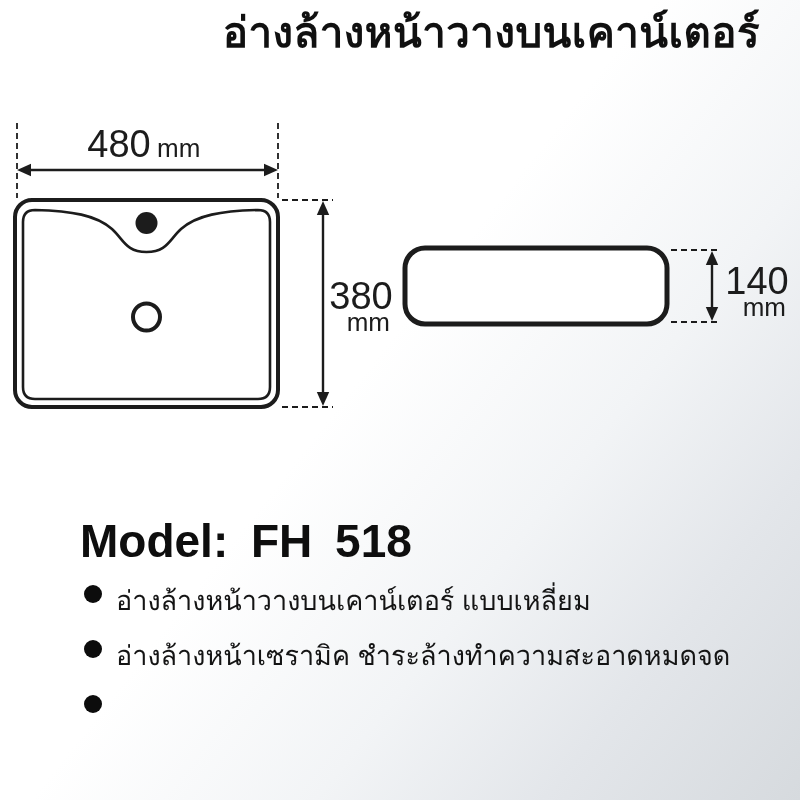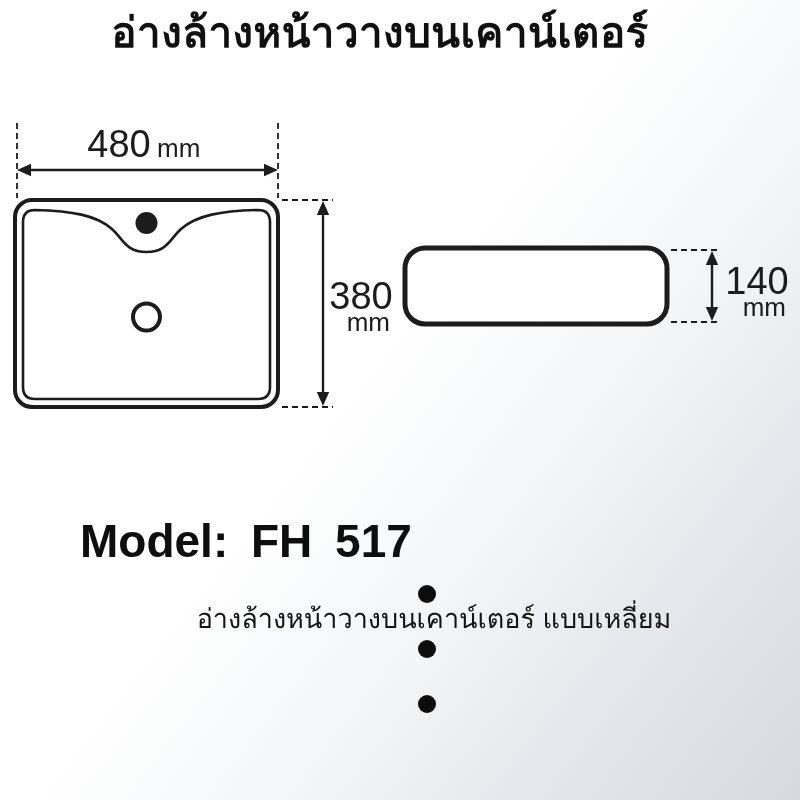--- a/index.html
+++ b/index.html
@@ -13,21 +13,21 @@
     position: relative;
     width: 800px;
     height: 800px;
     background: linear-gradient(128deg, #ffffff 0%, #ffffff 46%, #f2f4f6 66%, #e3e6ea 82%, #d6dade 100%);
   }
   .page-title {
     position: absolute;
     top: 6px;
     left: 0;
     width: 760px;
-    text-align: center;
+    text-align: right;
     font-size: 42px;
     font-weight: 700;
     letter-spacing: 0.5px;
     color: #101010;
     line-height: 1.3;
   }
   .drawing {
     position: absolute;
     top: 100px;
     left: 0;
@@ -49,22 +49,20 @@
     position: absolute;
     top: 585px;
     left: 84px;
     width: 700px;
     display: flex;
     flex-direction: column;
   }
   .feature-row {
     height: 55px;
     display: flex;
-    align-items: center;
-    flex-direction: column;
   }
   .bullet {
     width: 18px;
     height: 18px;
     border-radius: 50%;
     background: #0c0c0c;
     flex: 0 0 18px;
     margin-right: 14px;
   }
   .feature-text {
@@ -136,28 +134,29 @@
       <g>
         <line x1="712" y1="162" x2="712" y2="210" stroke="#1c1c1c" stroke-width="2.4"></line>
         <polygon points="712,151 705.8,165 718.2,165" fill="#1c1c1c"></polygon>
         <polygon points="712,221 705.8,207 718.2,207" fill="#1c1c1c"></polygon>
       </g>
       <text class="dim-num" x="757" y="194" text-anchor="middle">140</text>
       <text class="dim-unit" x="786" y="216" text-anchor="end">mm</text>
     </g>
   </svg>
 
-  <div class="model-title">Model: FH 517</div>
+  <div class="model-title">Model: FH 518</div>
 
   <div class="features">
     <div class="feature-row">
       <span class="bullet"></span>
       <span class="feature-text">อ่างล้างหน้าวางบนเคาน์เตอร์ แบบเหลี่ยม</span>
     </div>
     <div class="feature-row">
       <span class="bullet"></span>
+      <span class="feature-text">อ่างล้างหน้าเซรามิค ชำระล้างทำความสะอาดหมดจด</span>
     </div>
     <div class="feature-row">
       <span class="bullet"></span>
     </div>
   </div>
 
 </div>
 
 </body></html>

